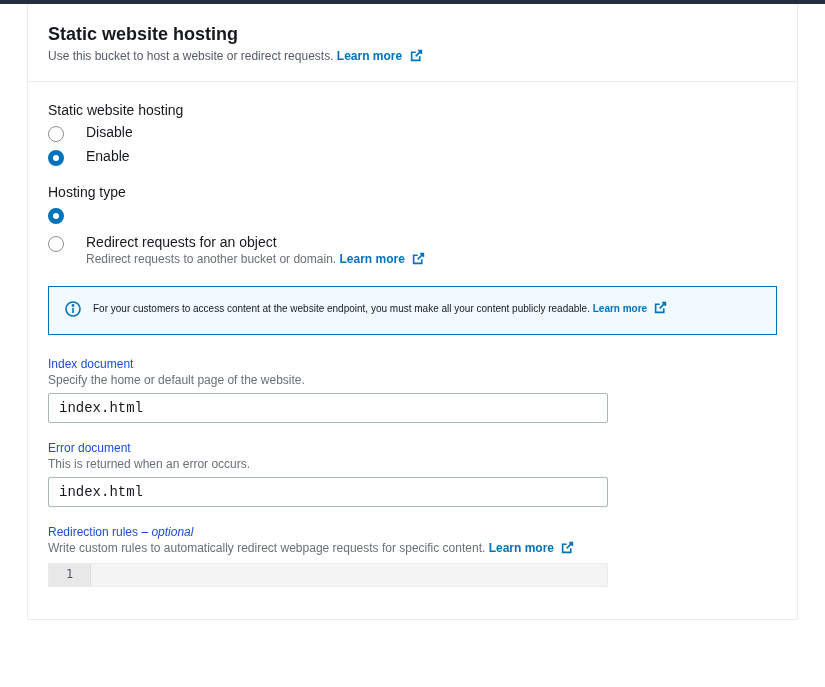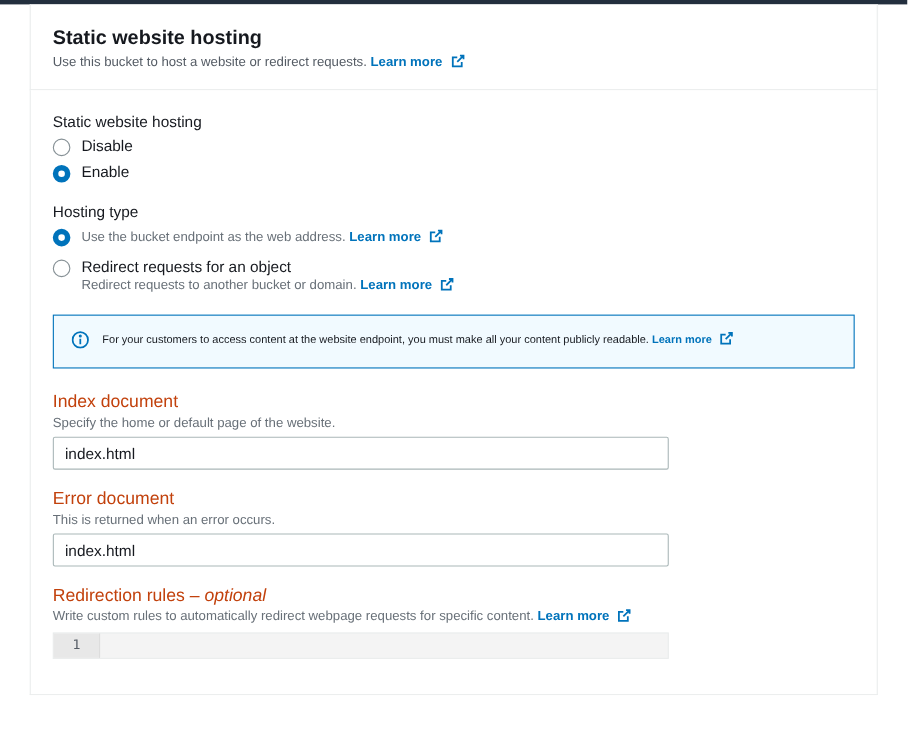--- a/index.html
+++ b/index.html
@@ -55,20 +55,21 @@
       font-weight: 400;
       color: #16191f;
       margin-bottom: 6px;
     }
     .radio-group { margin-bottom: 18px; }
     .radio-item {
       display: flex;
       align-items: flex-start;
       margin-bottom: 6px;
       cursor: pointer;
+      gap: 12px;
     }
     .radio-circle {
       flex-shrink: 0;
       width: 16px;
       height: 16px;
       border: 1px solid #879196;
       border-radius: 50%;
       margin-right: 10px;
       margin-top: 2px;
       position: relative;
@@ -104,38 +105,38 @@
     }
     .info-text {
       font-size: 10px;
       color: #16191f;
       line-height: 1.5;
     }
     .form-field {
       margin-bottom: 18px;
     }
     .field-label {
-      font-size: 16px;
-      color: #c2410c;
+      font-size: 12px;
+      color: #1d4ed8;
       margin-bottom: 2px;
     }
     .field-desc {
       font-size: 12px;
       color: #687078;
       margin-bottom: 6px;
     }
     .text-input {
       width: 560px;
       max-width: 100%;
       padding: 6px 10px;
       border: 1px solid #aab7b8;
       border-radius: 2px;
       font-size: 14px;
       color: #16191f;
-      font-family: Liberation Sans, sans-serif;
+      font-family: Liberation Mono, monospace;
     }
     .optional {
       font-style: italic;
       font-weight: 400;
     }
     .code-editor {
       width: 560px;
       max-width: 100%;
       border: 1px solid #eaeded;
       background: #f4f4f4;
@@ -196,31 +197,20 @@
           <span class="radio-label">Enable</span>
         </span>
       </label>
     </div>
 
     <div class="section-label">Hosting type</div>
     <div class="radio-group">
       <label class="radio-item">
         <span class="radio-circle checked"></span>
         <span class="radio-content">
-          <div class="radio-desc">
-            <span>Use the bucket endpoint as the web address.</span>
-            <a href="#" class="learn-link">
-              <span>Learn more</span>
-              <span class="ext-icon">
-                <svg width="13" height="13" viewBox="0 0 16 16" fill="none" stroke="#0073bb" stroke-width="2">
-                    <path d="M10 2h4v4M14 2l-7 7M12 9v5H2V4h5"></path>
-                  </svg>
-              </span>
-            </a>
-          </div>
         </span>
       </label>
       <label class="radio-item" style="margin-top:10px">
         <span class="radio-circle"></span>
         <span class="radio-content">
           <div class="radio-label">Redirect requests for an object</div>
           <div class="radio-desc">
             <span>Redirect requests to another bucket or domain.</span>
             <a href="#" class="learn-link">
               <span>Learn more</span>

